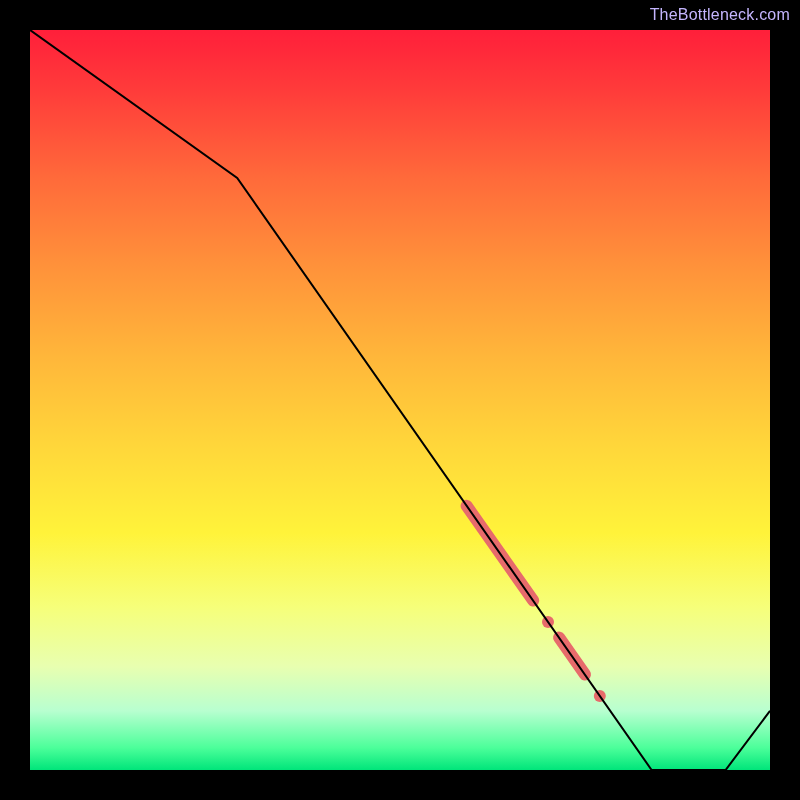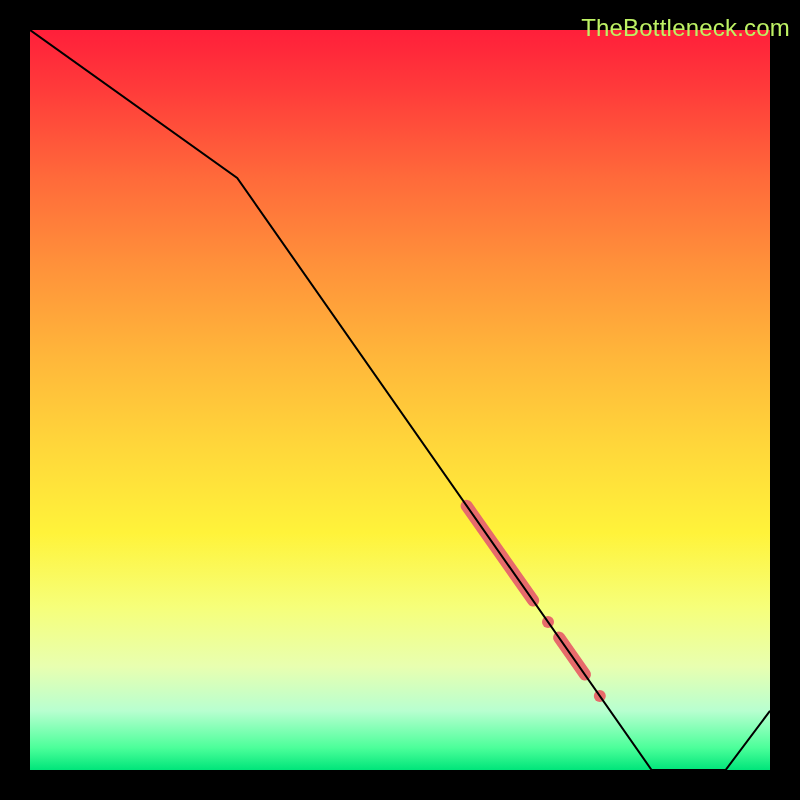--- a/index.html
+++ b/index.html
@@ -27,24 +27,24 @@
       #fff33a 68%,
       #f6ff7a 78%,
       #e8ffb0 86%,
       #b8ffd0 92%,
       #4cff9a 97%,
       #00e57a 100%
     );
   }
   .watermark {
     position: absolute;
-    top: 14px;
+    top: 6px;
     right: 10px;
-    color: #bef264;
-    font-size: 24px;
+    color: #c4b5fd;
+    font-size: 16px;
     letter-spacing: 0.2px;
     z-index: 10;
   }
   svg.plot {
     position: absolute;
     left: 30px;
     top: 30px;
     width: 740px;
     height: 740px;
     z-index: 5;

